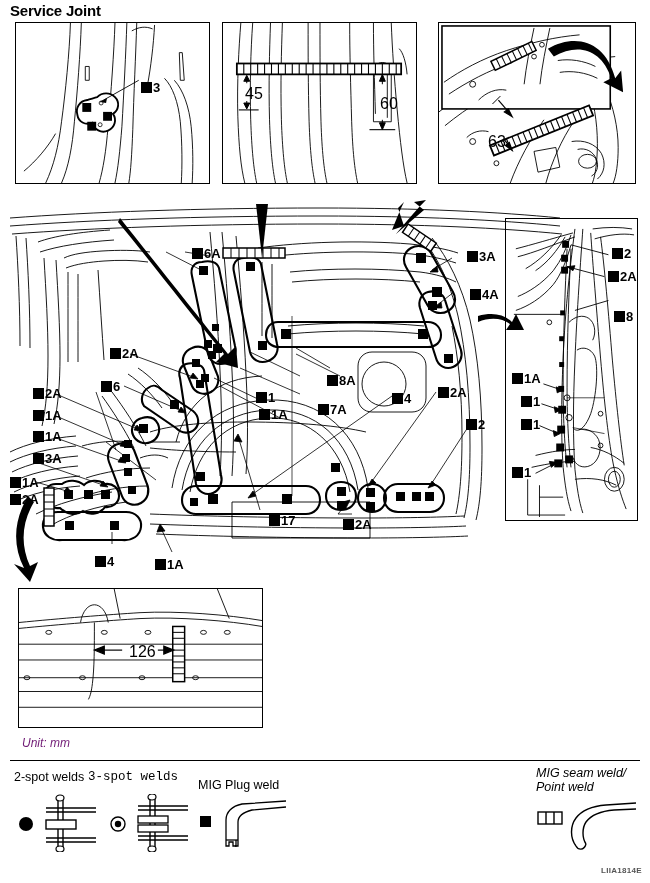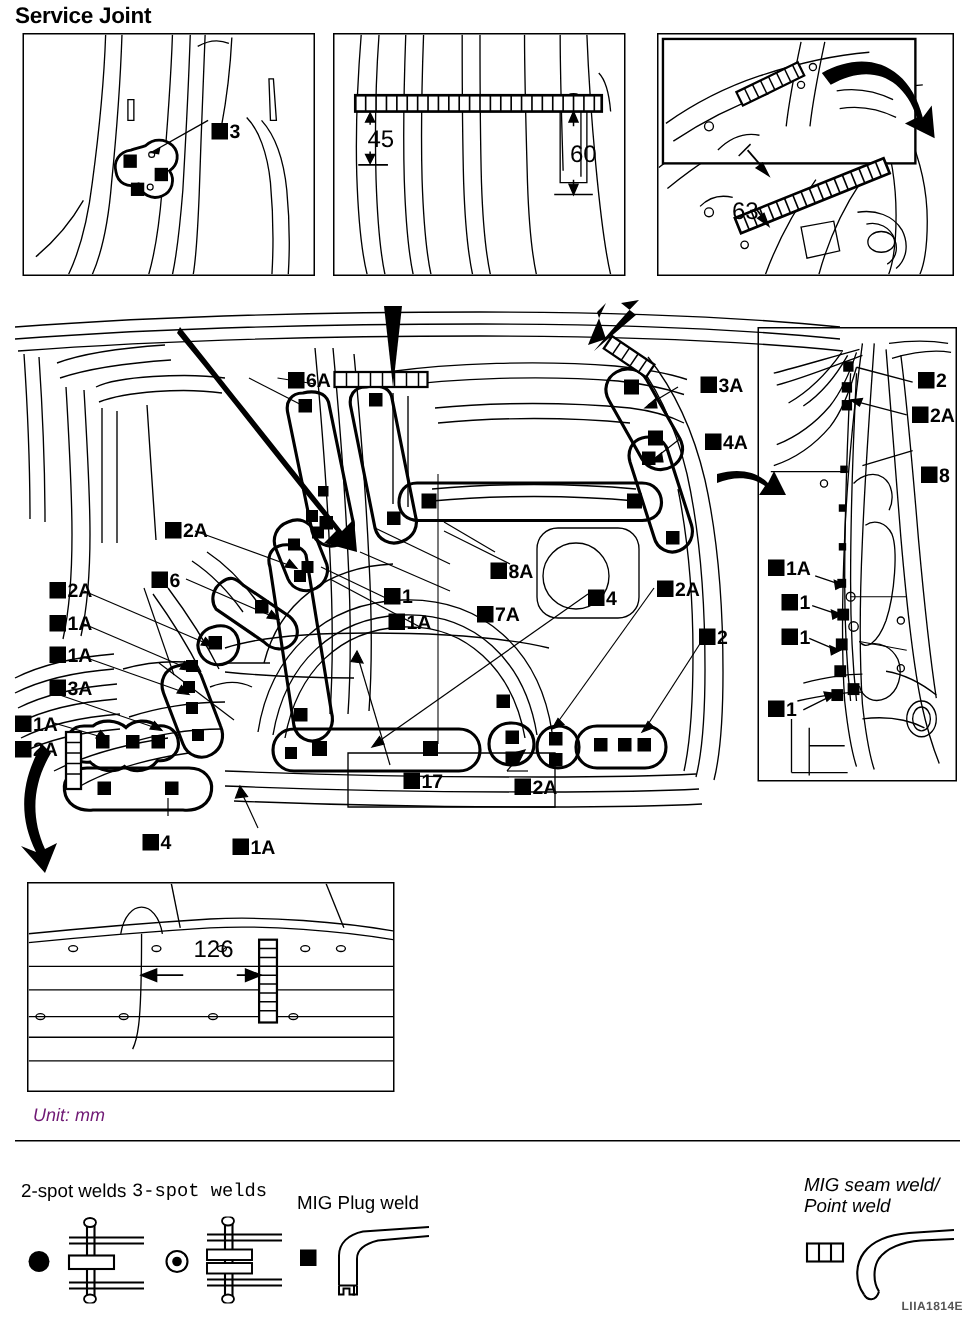--- a/index.html
+++ b/index.html
@@ -84,21 +84,21 @@
   
   #legend-rule {
     position: absolute;
     left: 10px; top: 760px;
     width: 630px; height: 0;
     border-top: 1.2px solid #000;
   }
   #legend {
     position: absolute;
     left: 0; top: 762px;
-    width: 608px; height: 100px; margin-top: 17px;
+    width: 608px; height: 100px;
   }
   .legend-item { position: absolute; }
   .legend-label {
     font-size: 12.5px;
     color: #000;
     line-height: 14px;
     white-space: nowrap;
   }
   .legend-art { position: absolute; }
   .legend-art svg { display: block; }
@@ -783,21 +783,21 @@
       </g>
 
       <g stroke="#000" stroke-width="1.2" fill="#000">
         <line x1="80" y1="62" x2="104" y2="62"></line>
         <polygon points="76,62 86,58 86,66"></polygon>
         <line x1="140" y1="62" x2="152" y2="62"></line>
         <polygon points="156,62 146,58 146,66"></polygon>
       </g>
     </svg>
   </div>
-  <div class="dim big" style="left:129px; top:625px;">126</div>
+  <div class="dim big" style="left:129px; top:643px;">126</div>
 
   <div id="unit-note">Unit: mm</div>
 
   <div id="legend-rule"></div>
 
   <div id="legend">
 
     <div class="legend-item" style="left:14px; top:8px;">
       <div class="legend-label">2-spot welds</div>
     </div>

